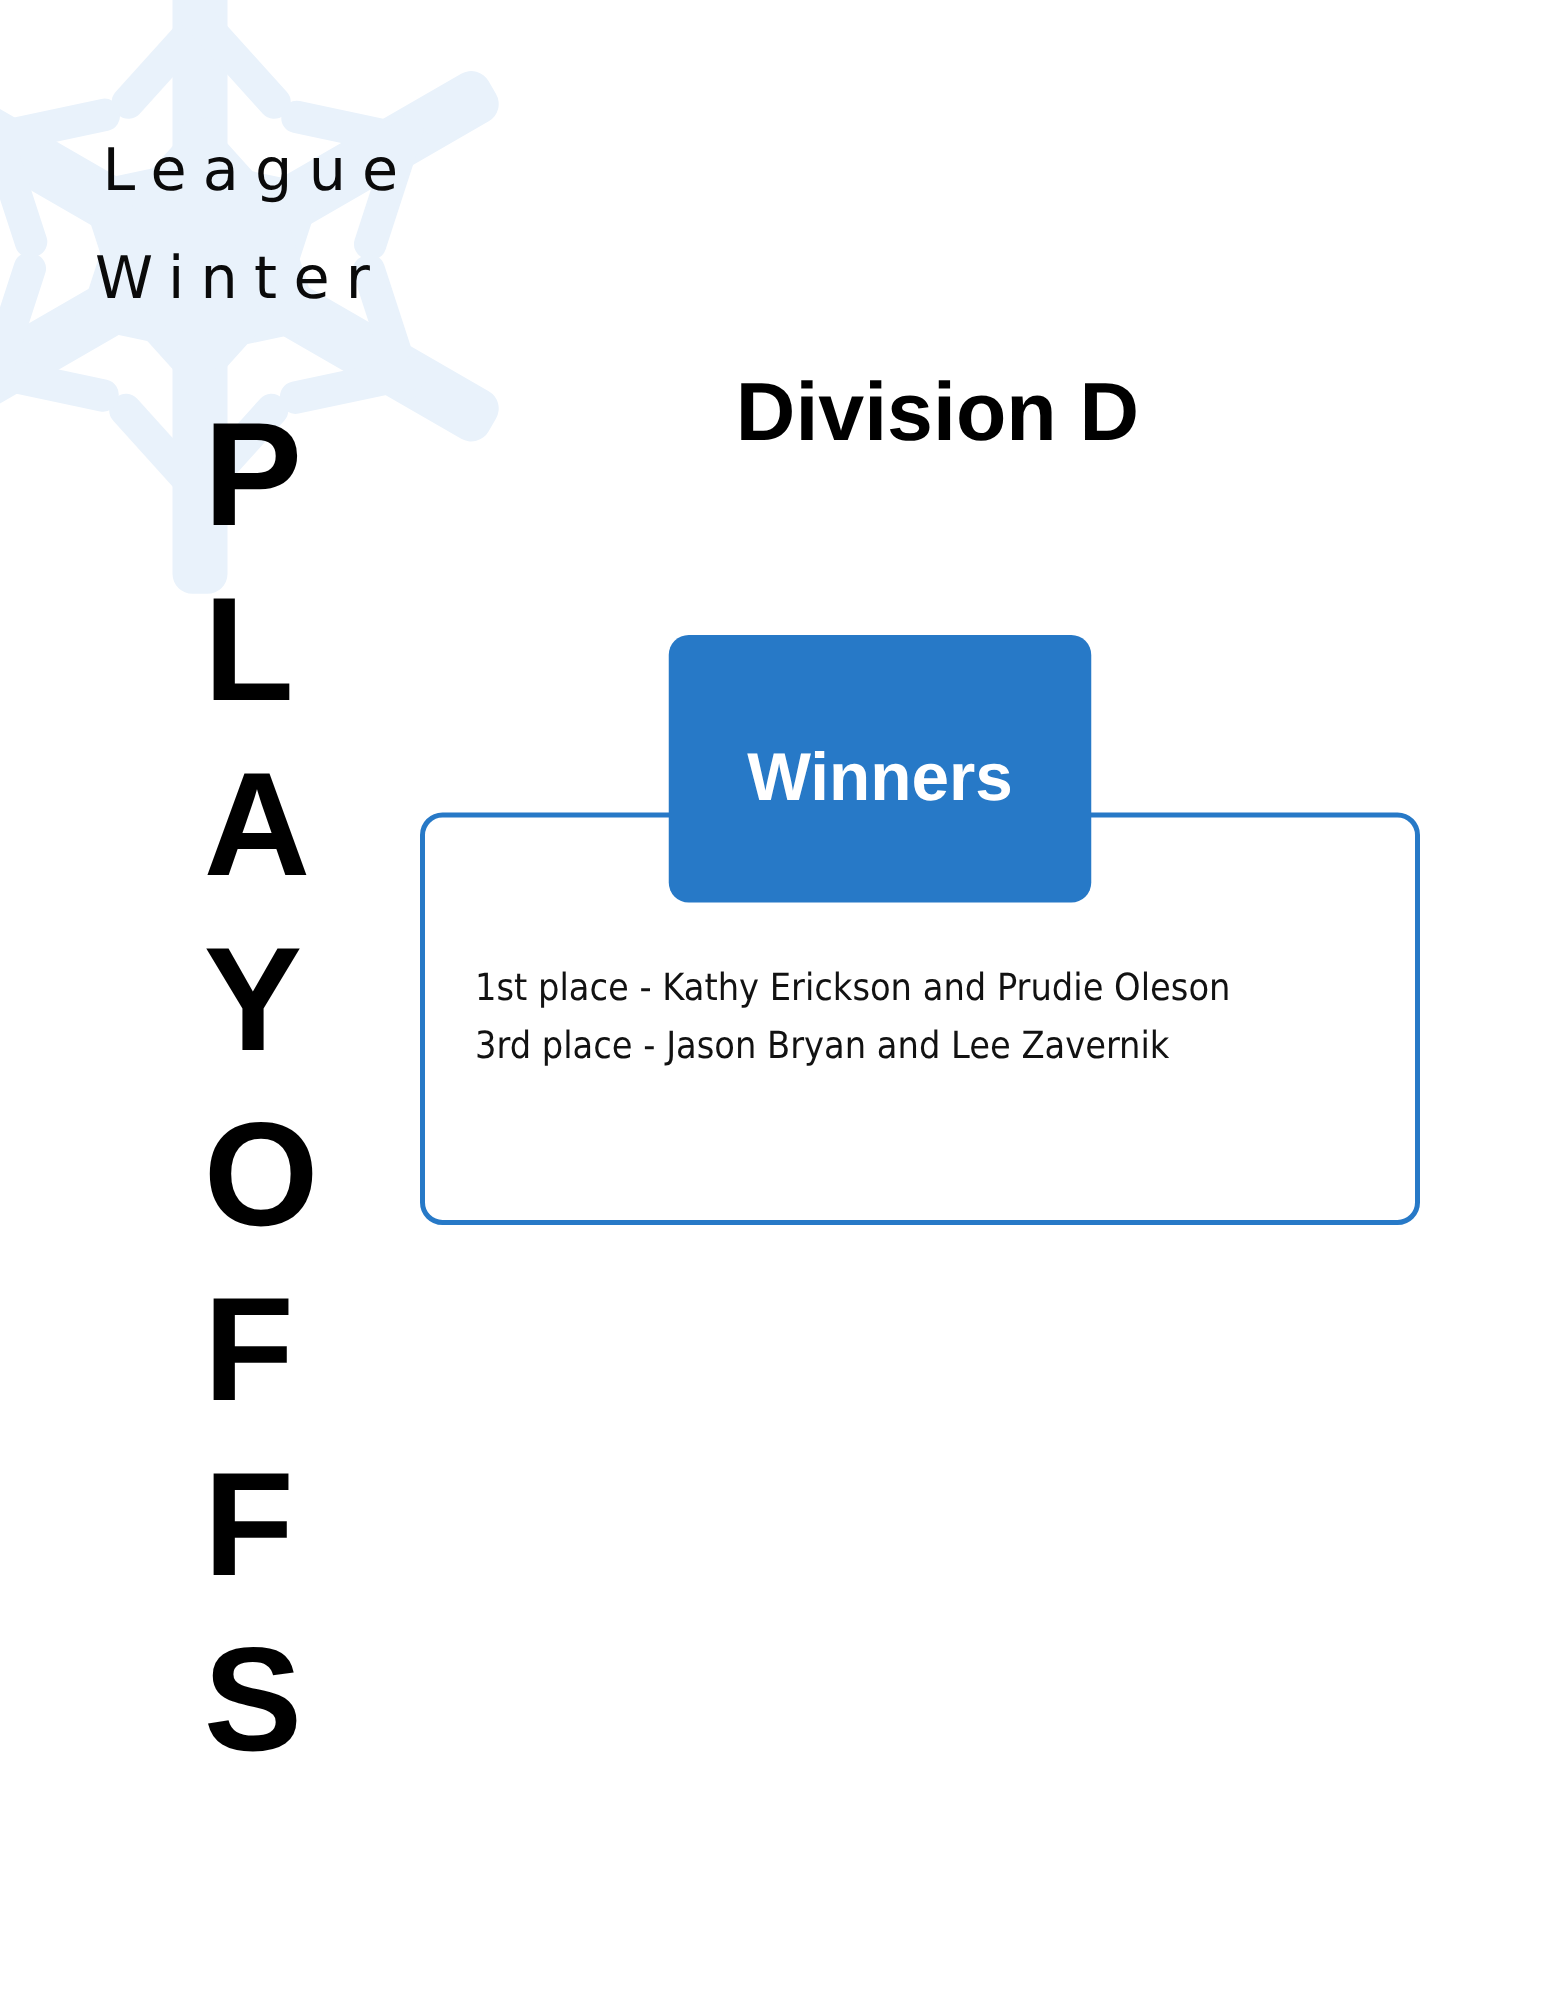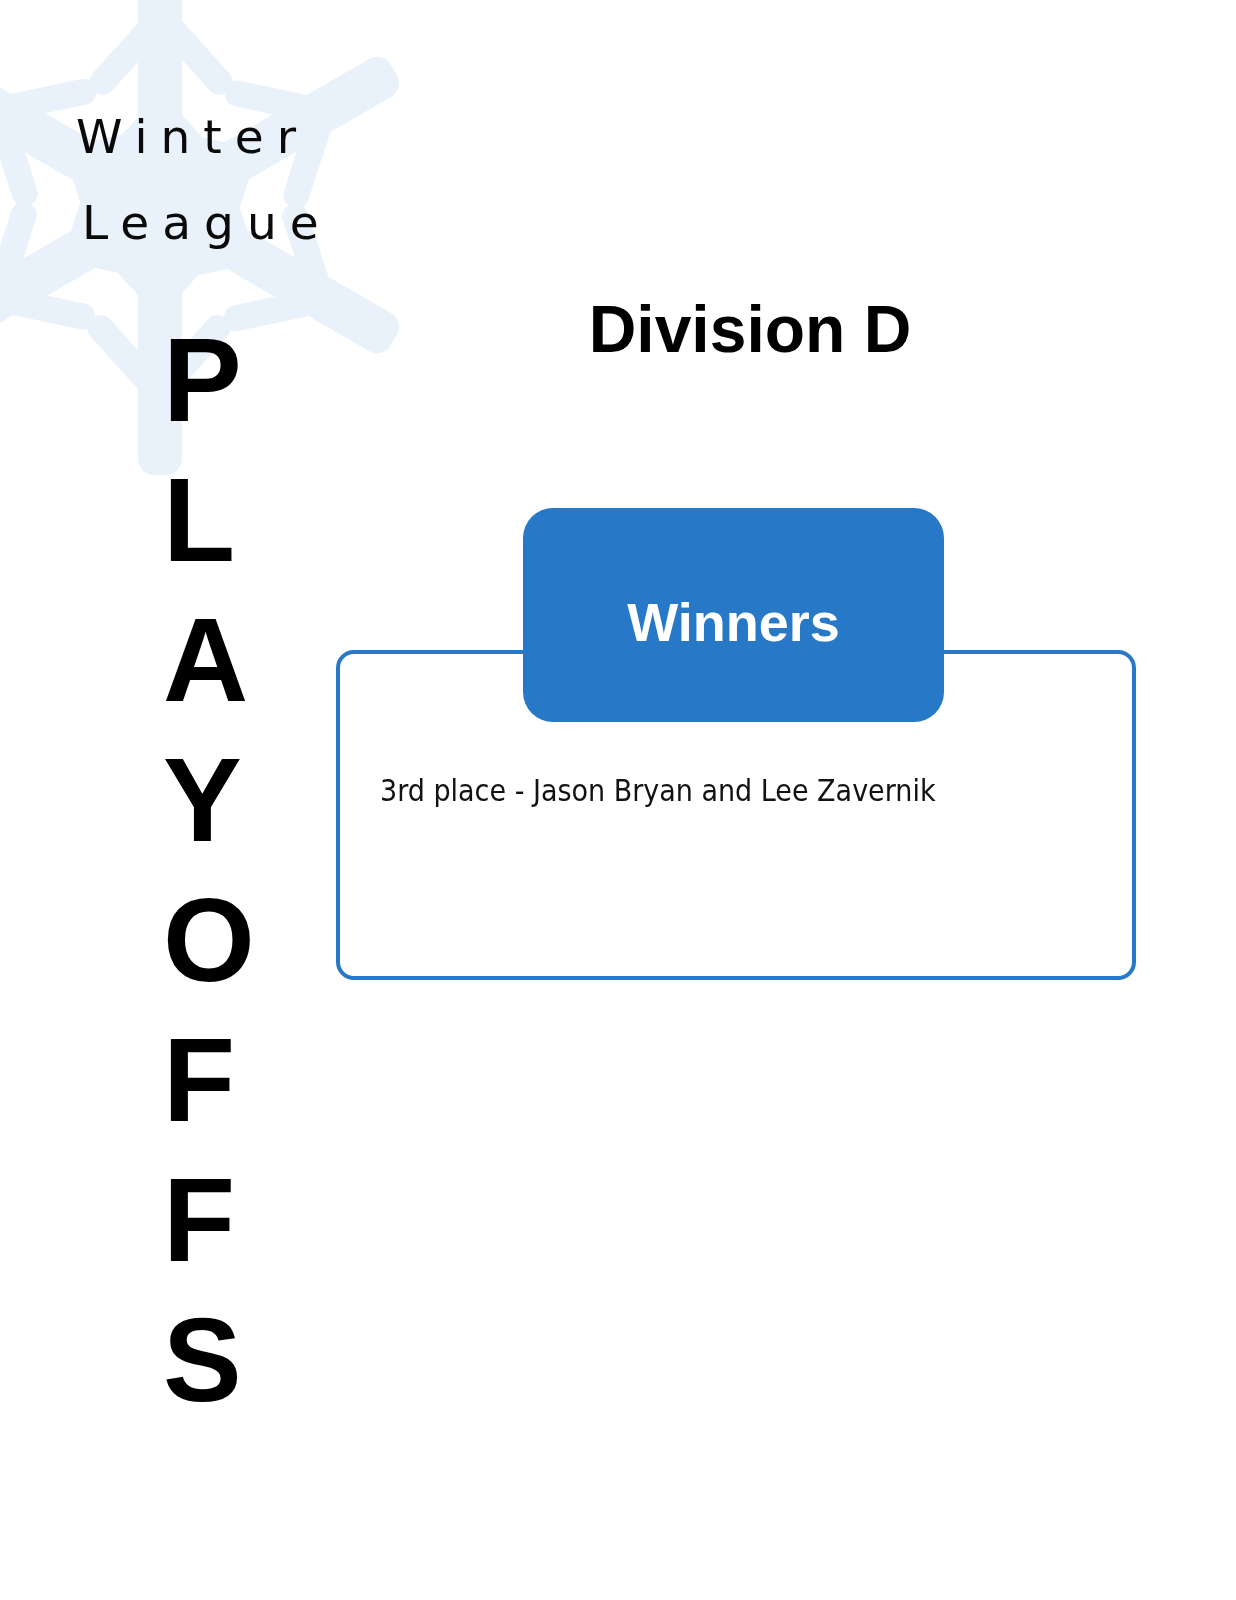--- a/index.html
+++ b/index.html
@@ -108,26 +108,26 @@
     font-size: 30px;
     line-height: 46px;
     color: #121212;
     white-space: nowrap;
     font-stretch: condensed;
   }
 
   
   .winners-tab {
     position: absolute;
-    left: 523px;
+    left: 535px;
     top: 508px;
-    width: 421px;
+    width: 338px;
     height: 214px;
     background: #2779c7;
-    border-radius: 30px;
+    border-radius: 16px;
     z-index: 2;
     display: flex;
     align-items: center;
     justify-content: center;
   }
   .winners-tab-label {
     font-family: "Liberation Sans", sans-serif;
     font-weight: bold;
     font-size: 54px;
     line-height: 60px;
@@ -188,22 +188,22 @@
           <rect x="248" y="72" width="26" height="120" rx="12" transform="rotate(-42 261 92)"></rect>
           <rect x="248" y="168" width="26" height="108" rx="12" transform="rotate(42 261 186)"></rect>
           <rect x="248" y="168" width="26" height="108" rx="12" transform="rotate(-42 261 186)"></rect>
         </g>
       </g>
       <circle cx="260" cy="280" r="62"></circle>
     </g>
   </svg>
 
   <div class="winter-league">
+    <div class="wl-line wl-line-2">League</div>
     <div class="wl-line wl-line-1">Winter</div>
-    <div class="wl-line wl-line-2">League</div>
   </div>
 
   <div class="playoffs">
     <div class="pl-letter">P</div>
     <div class="pl-letter">L</div>
     <div class="pl-letter">A</div>
     <div class="pl-letter">Y</div>
     <div class="pl-letter">O</div>
     <div class="pl-letter">F</div>
     <div class="pl-letter">F</div>
@@ -212,16 +212,17 @@
 
   <div class="division-title">Division D</div>
 
   <div class="winners-card"></div>
 
   <div class="winners-tab">
     <div class="winners-tab-label">Winners</div>
   </div>
 
   <div class="winners-list">
+    <div class="winner-line">1st place - Kathy Erickson and Prudie Oleson</div>
     <div class="winner-line">3rd place - Jason Bryan and Lee Zavernik</div>
   </div>
 
 </div>
 
 </body></html>

